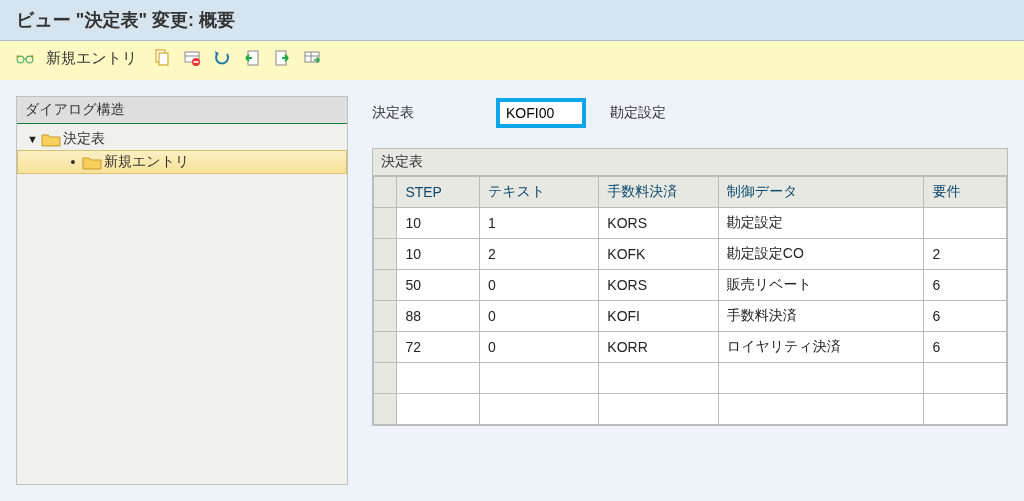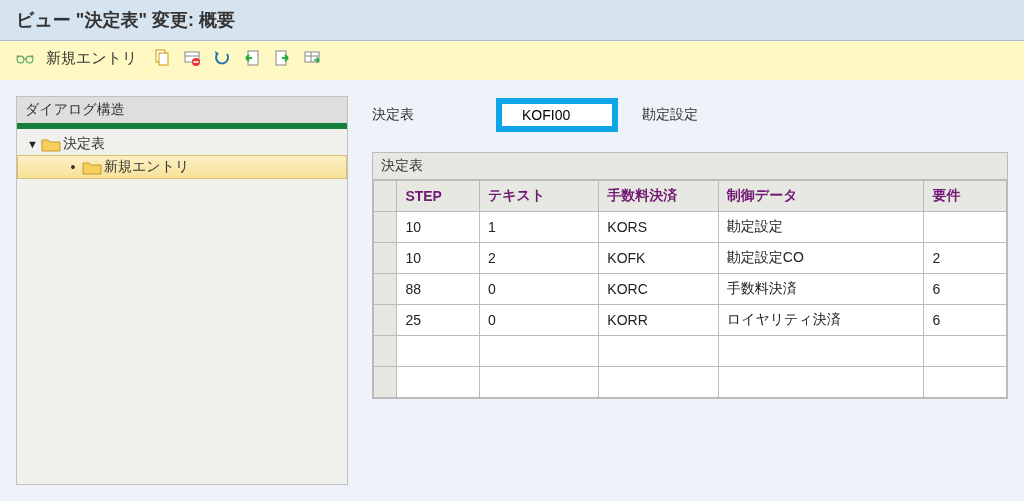--- a/index.html
+++ b/index.html
@@ -4,40 +4,40 @@
 <style>
   html,body{margin:0;padding:0;font-family:Arial,"Hiragino Sans","Meiryo",sans-serif;font-size:13px;background:#fff;color:#222}
   .frame{width:1024px;height:501px;box-sizing:border-box;display:flex;flex-direction:column}
   .title-bar{background:#d6e4ef;padding:8px 16px;font-weight:bold;font-size:18px;color:#333;border-bottom:1px solid #a8bccb}
   .toolbar{background:#fef9c3;padding:8px 16px 12px 16px;display:flex;align-items:flex-start;gap:12px}
   .toolbar .btn{display:inline-flex;align-items:center;gap:2px;cursor:pointer}
   .toolbar .new-entry-label{font-size:15px;color:#333;margin-right:4px}
   .toolbar .icon{width:18px;height:18px;display:inline-flex;align-items:center;justify-content:center}
   .content{flex:1;display:flex;padding:16px;gap:24px;box-sizing:border-box;background:#edf3f8}
   .tree-panel{width:330px;background:#f0f0ed;border:1px solid #c0c0c0}
-  .tree-header{background:#dedede;padding:4px 8px;border-bottom:6px solid #15803d;font-size:14px;color:#333}
+  .tree-header{background:#dedede;padding:4px 8px;border-bottom:1px solid #15803d;font-size:14px;color:#333}
   .tree-body{padding:4px 0}
   .tree-row{display:flex;align-items:center;padding:2px 6px;gap:4px;cursor:pointer}
   .tree-row.l0{padding-left:10px}
   .tree-row.l1{padding-left:50px;background:linear-gradient(#fcefc4,#f7e299);border:1px solid #d8c16e}
   .caret{width:10px;font-size:11px;color:#222}
   .bullet{width:10px;font-size:14px;color:#333;text-align:center}
   .folder-icon{width:18px;height:14px}
   .folder-icon svg{display:block}
   .tree-label{font-size:14px;color:#333}
   .right-side{flex:1;display:flex;flex-direction:column;gap:20px}
   .header-line{display:flex;align-items:center;gap:24px;padding-top:2px}
   .header-label{font-size:14px;color:#333;width:100px}
-  .header-input{border:6px solid #0ea5e9;background:#fff;padding:3px 20px;font-size:14px;width:70px}
+  .header-input{border:4px solid #0ea5e9;background:#fff;padding:3px 6px;font-size:14px;width:70px}
   .header-desc{font-size:14px;color:#333}
   .grid-wrap{border:1px solid #bbb}
   .grid-title{background:#e8e8e3;padding:4px 8px;font-size:14px;color:#333;border-bottom:1px solid #bbb}
   table.grid{border-collapse:collapse;width:100%;background:#fff}
   table.grid th,table.grid td{border:1px solid #bbb;padding:4px 8px;font-size:14px;text-align:left;height:22px;box-sizing:content-box}
-  table.grid th{background:#e8e8e3;font-weight:bold;color:#701a75}
+  table.grid th{background:#e8e8e3;font-weight:normal;color:#0c4a6e}
   table.grid th.sel, table.grid td.sel{background:#e8e8e3;width:18px;padding:0}
   table.grid tr.empty td{color:transparent}
   .col-step{width:50px}
   .col-counter{width:80px}
   .col-ctype{width:80px}
   .col-text{width:150px}
   .col-req{width:50px}
 </style>
 </head>
 <body>
@@ -169,29 +169,37 @@
               <tr>
                 <td class="sel"></td>
                 <td>10</td>
                 <td>2</td>
                 <td>KOFK</td>
                 <td>勘定設定CO</td>
                 <td>2</td>
               </tr>
               <tr>
                 <td class="sel"></td>
+                <td>50</td>
+                <td>0</td>
+                <td>KORS</td>
+                <td>販売リベート</td>
+                <td>6</td>
+              </tr>
+              <tr>
+                <td class="sel"></td>
                 <td>88</td>
                 <td>0</td>
-                <td>KORC</td>
+                <td>KOFI</td>
                 <td>手数料決済</td>
                 <td>6</td>
               </tr>
               <tr>
                 <td class="sel"></td>
-                <td>25</td>
+                <td>72</td>
                 <td>0</td>
                 <td>KORR</td>
                 <td>ロイヤリティ決済</td>
                 <td>6</td>
               </tr>
               <tr class="empty">
                 <td class="sel"></td>
                 <td></td>
                 <td></td>
                 <td></td>

